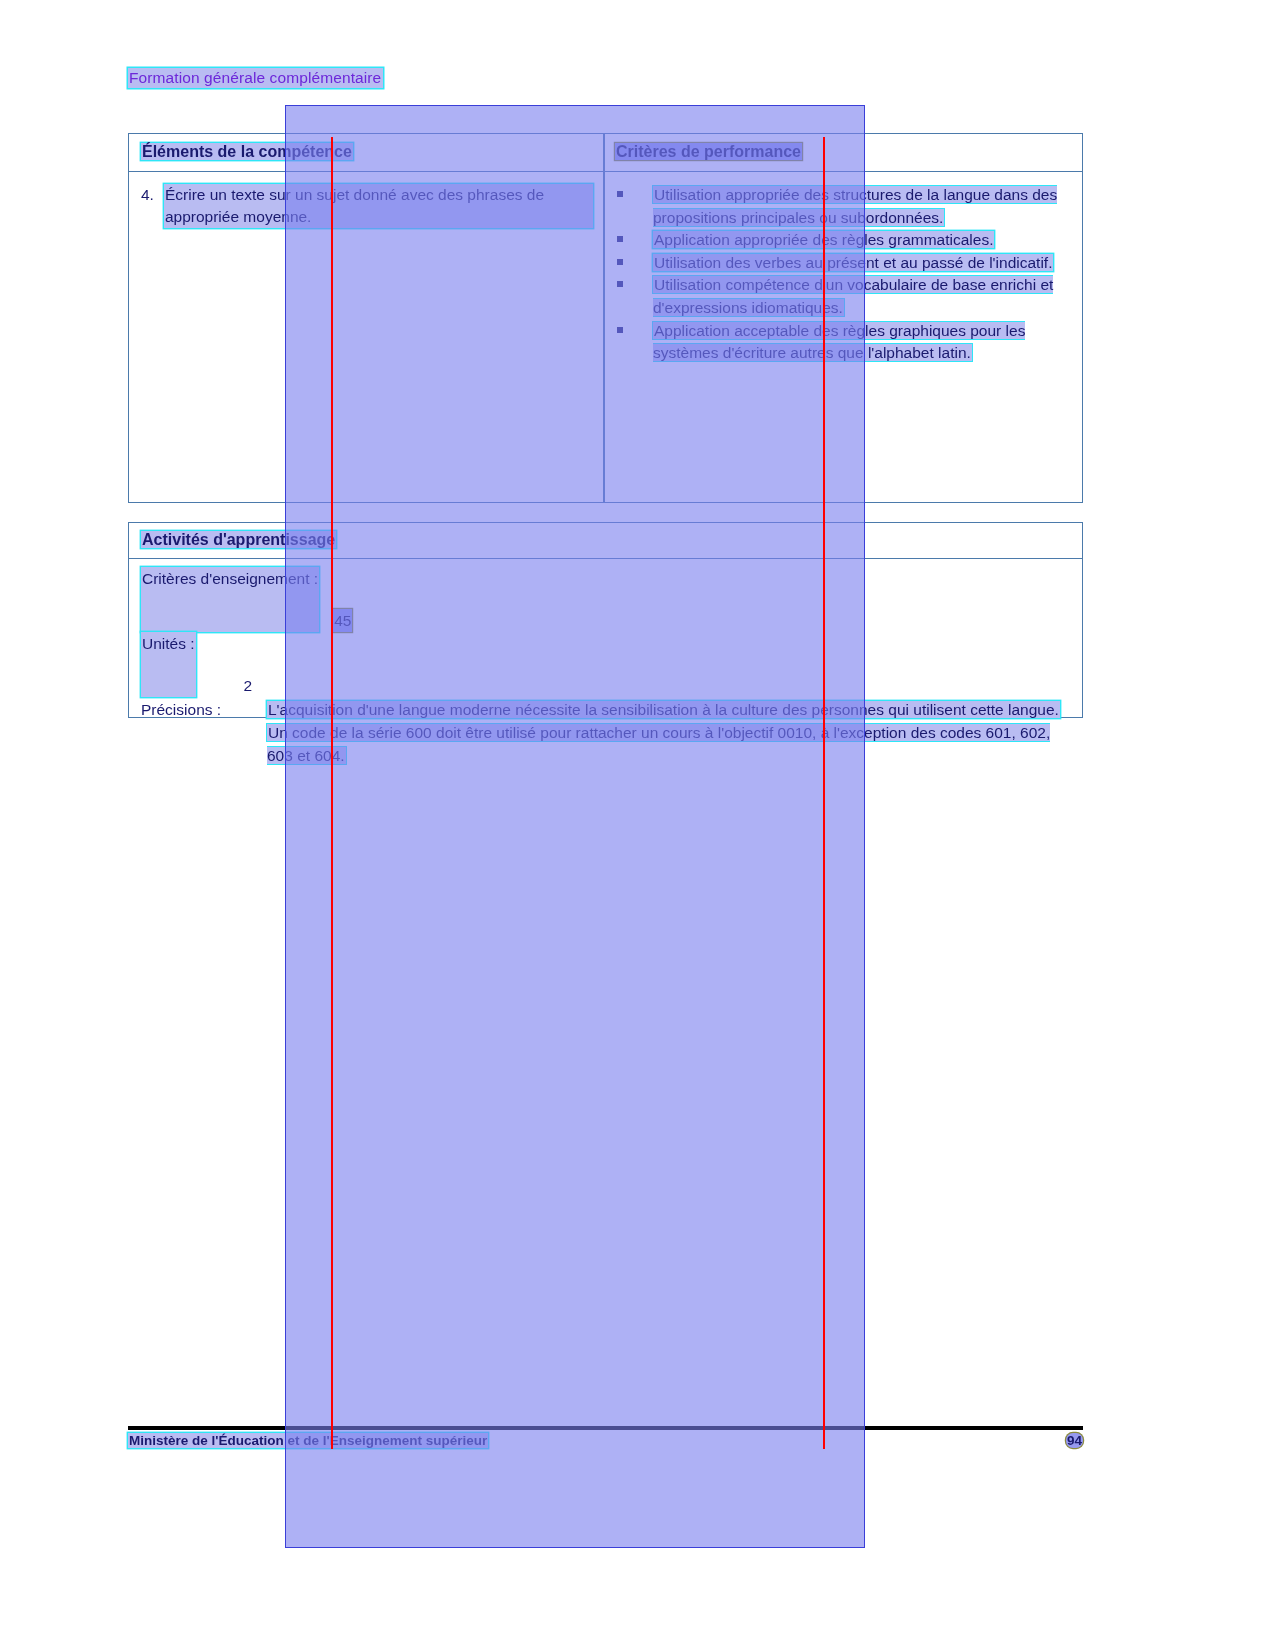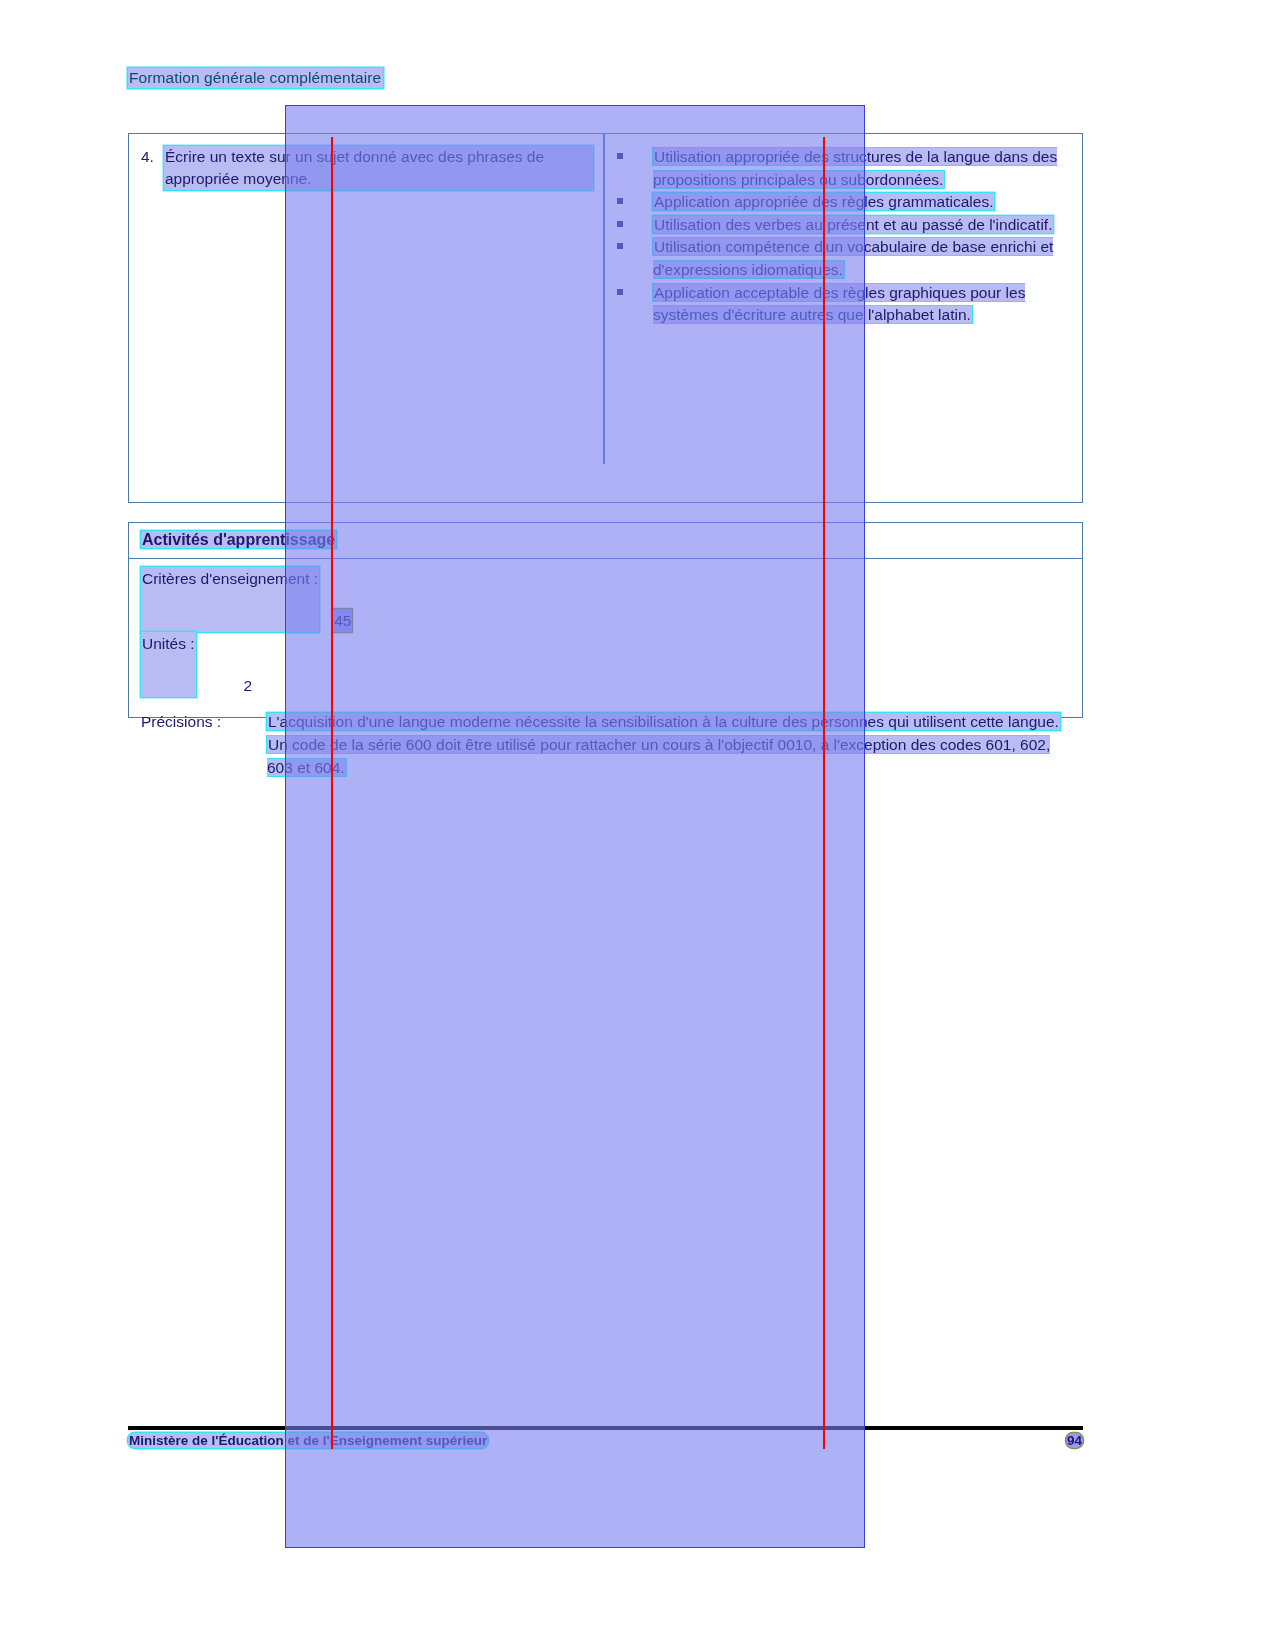--- a/index.html
+++ b/index.html
@@ -25,21 +25,21 @@
     background: #ffffff;
   }
 
   
   .doc-header {
     position: absolute;
     left: 128px;
     top: 68px;
     font-size: 15.5px;
     letter-spacing: .1px;
-    color: #0c4a6e;
+    color: #6d28d9;
     background: #b9bcf2;
     box-shadow: 0 0 0 1.5px #2ee6f7;
     padding: 1px 2px 1px 1px;
     white-space: nowrap;
   }
 
   
   .tbl {
     position: absolute;
     border: 1.6px solid #4b7aab;
@@ -167,21 +167,21 @@
     line-height: 23px;
   }
   .kv {
     display: flex;
   }
   .kv .k { flex: 0 0 auto; }
   .kv .v { margin-left: 4px; margin-top: 42px; }
 
   .prec-row {
     display: flex;
-    margin-top: 13px;
+    margin-top: 1px;
   }
   .prec-label {
     flex: 0 0 auto;
     width: 126px;
   }
   .prec-body {
     flex: 1 1 auto;
   }
   .prec-body p {
     margin: 0;
@@ -203,21 +203,20 @@
     width: 955px;
     height: 20px;
   }
   .footer-text {
     position: absolute;
     left: 0;
     top: 0;
     font-size: 13.5px;
     font-weight: bold;
     white-space: nowrap;
-    border-radius: 7px;
   }
   .footer-page {
     position: absolute;
     right: 0;
     top: 0;
     font-size: 13.5px;
     font-weight: bold;
     border-radius: 7px;
   }
 
@@ -243,20 +242,25 @@
   }
 </style>
 </head>
 <body>
 
 <div class="page">
 
   <div class="doc-header">Formation générale complémentaire</div>
 
   <div class="tbl" id="table-competence">
+    <div class="tbl-headrow">
+      <div class="colsep" style="left:474px;"></div>
+      <div class="th" id="th-elements"><span class="hl">Éléments de la compétence</span></div>
+      <div class="th" id="th-criteres"><span class="hl-dark">Critères de performance</span></div>
+    </div>
 
     <div class="tbl-body" style="height:330px;">
       <div class="colsep" style="left:474px;"></div>
 
       <div class="cell-left">
         <div class="comp-item">
           <span class="comp-num">4.</span>
           <span class="comp-text hl">Écrire un texte sur un sujet donné avec des phrases de appropriée moyenne.</span>
         </div>
       </div>

